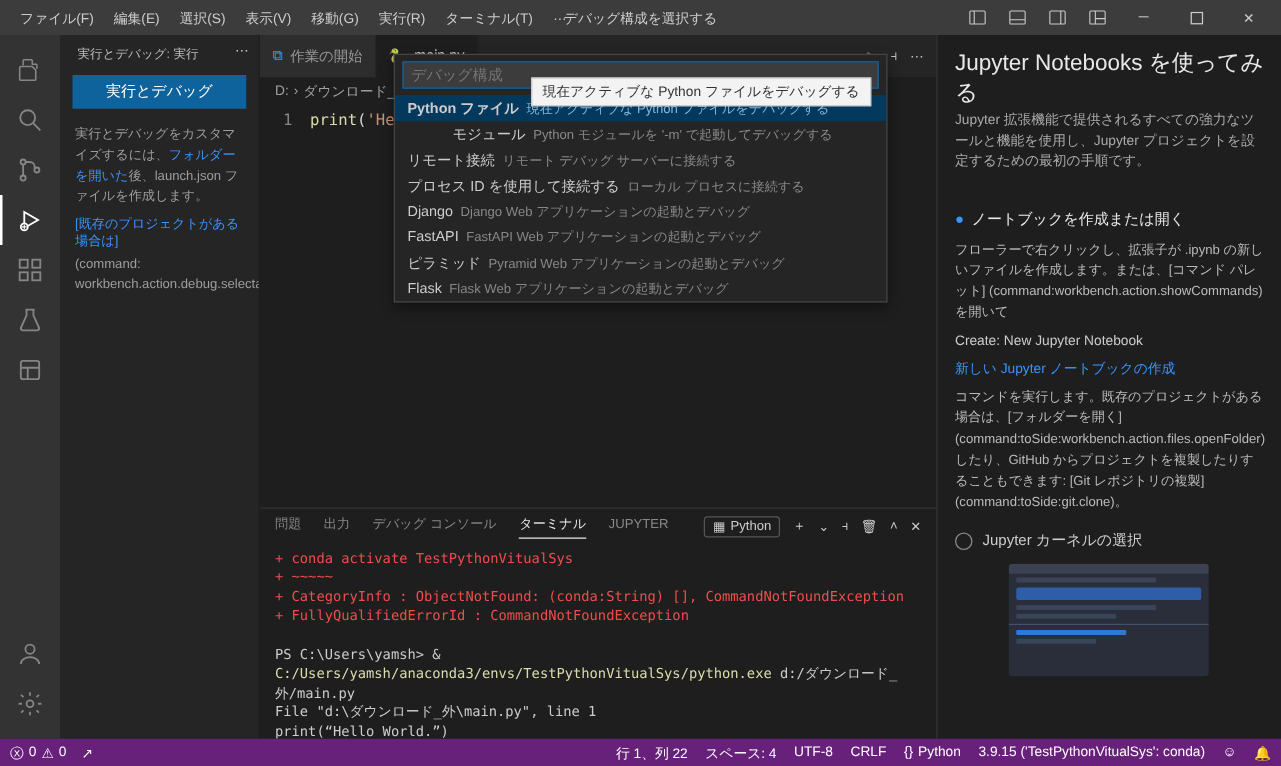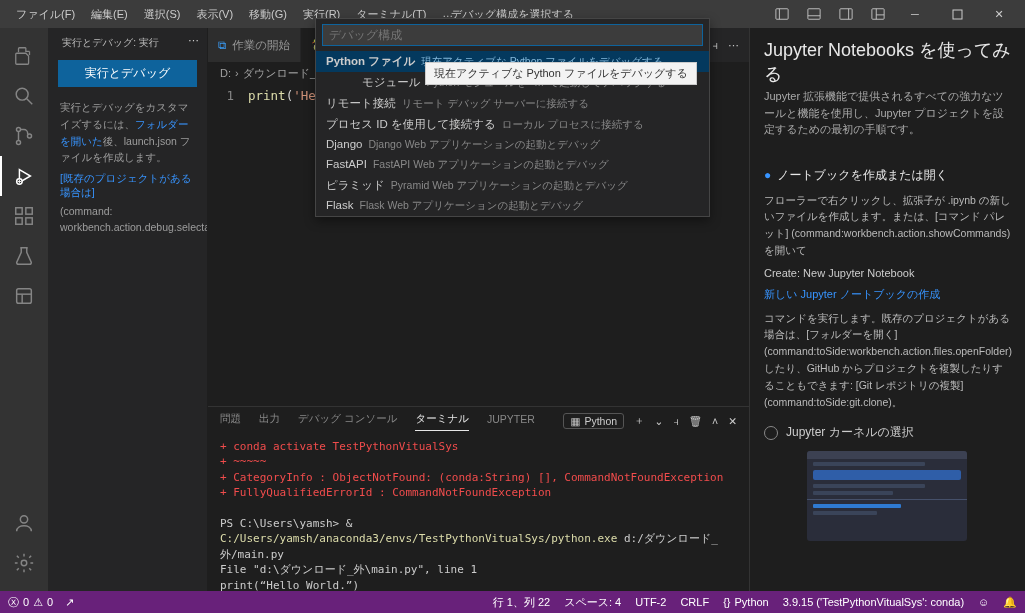--- a/index.html
+++ b/index.html
@@ -39,21 +39,21 @@
   .editor-tab.active { background:#1e1e1e; color:#fff; }
   .editor-actions { margin-left:auto; display:flex; gap:10px; padding-right:10px; color:#c5c5c5; }
   .breadcrumbs { height: 22px; background:#1e1e1e; color:#a0a0a0; font-size:11px; display:flex; align-items:center; padding:0 12px; gap:4px; }
   .code { flex:1; background:#1e1e1e; padding:4px 0; font-family:Consolas,monospace; font-size:12.5px; display:flex; }
   .code .gutter { width:40px; text-align:right; color:#858585; padding-right:14px; }
   .code .line { color:#d4d4d4; }
   .code .func { color:#dcdcaa; }
   .code .str { color:#ce9178; }
   
   
-  .quickpick { position: absolute; top: 18px; left: 315px; width: 395px; background:#252526; border:1px solid #454545; box-shadow:0 4px 10px rgba(0,0,0,.4); z-index:50; }
+  .quickpick { position: absolute; top: 43px; left: 315px; width: 395px; background:#252526; border:1px solid #454545; box-shadow:0 4px 10px rgba(0,0,0,.4); z-index:50; }
   .quickpick input { width: calc(100% - 12px); margin:5px 6px; background:#3c3c3c; border:1px solid #0e639c; color:#ccc; padding:3px 6px; font-size:12px; outline:none; }
   .qp-items { max-height:200px; }
   .qp-item { padding:3px 10px; font-size:11.5px; color:#ccc; cursor:pointer; display:flex; gap:6px; align-items:baseline; }
   .qp-item .desc { color:#888; font-size:10.5px; }
   .qp-item.selected { background:#04395e; }
   .qp-item.selected .desc { color:#84b8db; }
   
   .tooltip { position:absolute; top:62px; left:425px; background:#f3f3f3; color:#333; padding:3px 8px; font-size:11px; border:1px solid #ccc; z-index:60; }
   
   
@@ -356,21 +356,21 @@
       <span>0</span>
       <span>⚠</span>
       <span>0</span>
     </div>
   <div class="item">
       <span>↗</span>
     </div>
   <div class="right">
     <div class="item">行 1、列 22</div>
     <div class="item">スペース: 4</div>
-    <div class="item">UTF-2</div>
+    <div class="item">UTF-8</div>
     <div class="item">CRLF</div>
     <div class="item">
         <span>{}</span>
         <span>Python</span>
       </div>
     <div class="item">3.9.15 ('TestPythonVitualSys': conda)</div>
     <div class="item">☺</div>
     <div class="item">🔔</div>
   </div>
 </div>

